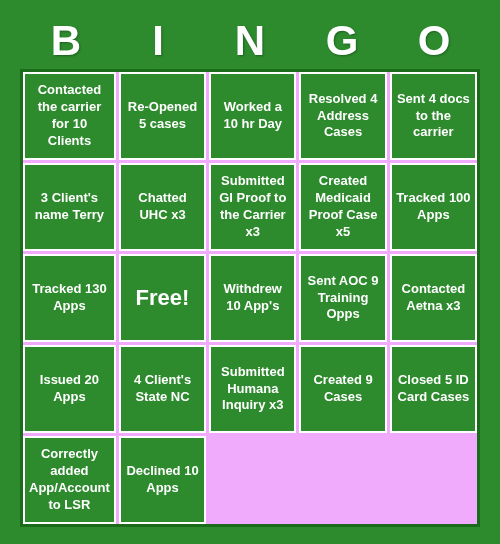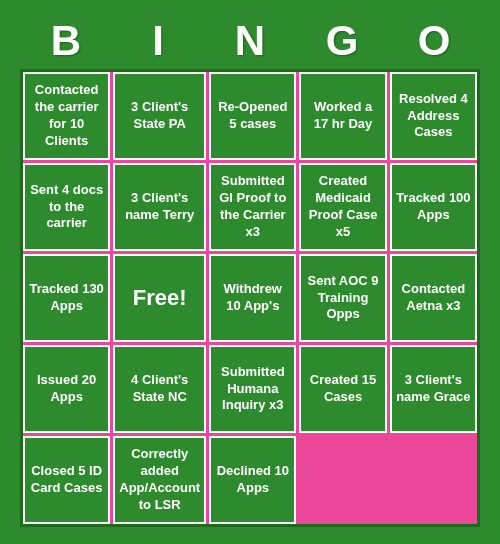--- a/index.html
+++ b/index.html
@@ -36,21 +36,21 @@
       font-weight: bold;
       color: white;
       text-shadow: 1px 1px 2px rgba(0,0,0,0.3);
     }
 
     .bingo-grid {
       display: grid;
       grid-template-columns: repeat(5, 1fr);
       grid-template-rows: repeat(5, 1fr);
       gap: 3px;
-      background: #ec4899;
+      background: #f0abfc;
       border: 3px solid #1a6b1a;
     }
 
     .bingo-cell {
       background: #2d8a2d;
       border: 2px solid white;
       display: flex;
       align-items: center;
       justify-content: center;
       text-align: center;
@@ -82,36 +82,36 @@
     <div class="bingo-letter">I</div>
     <div class="bingo-letter">N</div>
     <div class="bingo-letter">G</div>
     <div class="bingo-letter">O</div>
   </div>
   <div class="bingo-grid">
   <div class="bingo-cell">
         <span class="cell-text">Contacted the carrier for 10 Clients</span>
       </div>
       <div class="bingo-cell">
-        <span class="cell-text">3 Client's State PA</span>
-      </div>
-      <div class="bingo-cell">
         <span class="cell-text">Re-Opened 5 cases</span>
       </div>
       <div class="bingo-cell">
-        <span class="cell-text">Worked a 17 hr Day</span>
+        <span class="cell-text">Worked a 10 hr Day</span>
       </div>
       <div class="bingo-cell">
         <span class="cell-text">Resolved 4 Address Cases</span>
       </div>
       <div class="bingo-cell">
         <span class="cell-text">Sent 4 docs to the carrier</span>
       </div>
       <div class="bingo-cell">
         <span class="cell-text">3 Client's name Terry</span>
+      </div>
+      <div class="bingo-cell">
+        <span class="cell-text">Chatted UHC x3</span>
       </div>
       <div class="bingo-cell">
         <span class="cell-text">Submitted GI Proof to the Carrier x3</span>
       </div>
       <div class="bingo-cell">
         <span class="cell-text">Created Medicaid Proof Case x5</span>
       </div>
       <div class="bingo-cell">
         <span class="cell-text">Tracked 100 Apps</span>
       </div>
@@ -133,24 +133,21 @@
       <div class="bingo-cell">
         <span class="cell-text">Issued 20 Apps</span>
       </div>
       <div class="bingo-cell">
         <span class="cell-text">4 Client's State NC</span>
       </div>
       <div class="bingo-cell">
         <span class="cell-text">Submitted Humana Inquiry x3</span>
       </div>
       <div class="bingo-cell">
-        <span class="cell-text">Created 15 Cases</span>
-      </div>
-      <div class="bingo-cell">
-        <span class="cell-text">3 Client's name Grace</span>
+        <span class="cell-text">Created 9 Cases</span>
       </div>
       <div class="bingo-cell">
         <span class="cell-text">Closed 5 ID Card Cases</span>
       </div>
       <div class="bingo-cell">
         <span class="cell-text">Correctly added App/Account to LSR</span>
       </div>
       <div class="bingo-cell">
         <span class="cell-text">Declined 10 Apps</span>
       </div>

